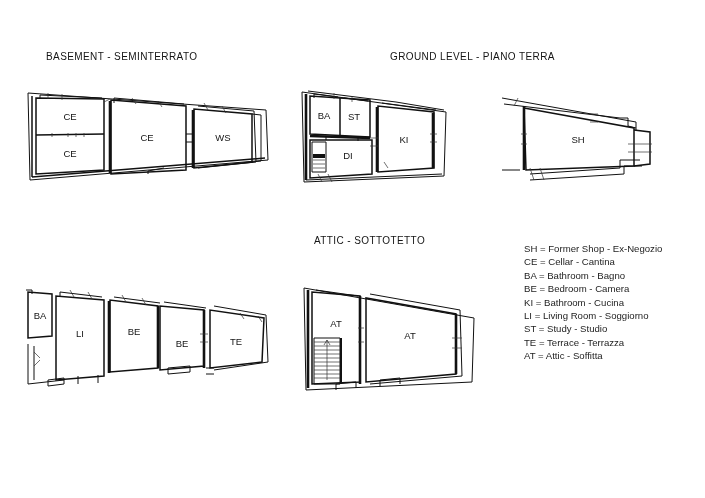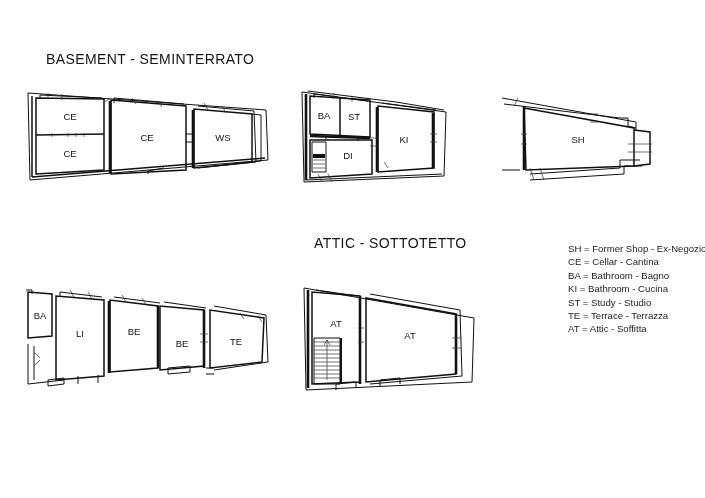--- a/index.html
+++ b/index.html
@@ -16,21 +16,21 @@
     overflow: hidden;
   }
   .sheet {
     position: absolute;
     inset: 0;
     background: #ffffff;
   }
   .plan-title {
     position: absolute;
     font-family: "Liberation Sans", sans-serif;
-    font-size: 14px;
+    font-size: 10px;
     letter-spacing: 0.4px;
     color: #141414;
     white-space: nowrap;
   }
   #title-basement { left: 46px;  top: 51px; }
   #title-ground   { left: 390px; top: 51px; }
   #title-level1   { left: 72px;  top: 235px; }
   #title-attic    { left: 314px; top: 235px; }
 
   .plan {
@@ -64,30 +64,30 @@
     left: 524px;
     top: 242px;
     width: 175px;
   }
   .legend-row {
     font-family: "Liberation Sans", sans-serif;
     font-size: 9.6px;
     line-height: 13.4px;
     color: #1d1d1d;
     white-space: nowrap;
-    margin-left: 44px;
   }
 </style>
 </head>
 <body>
 
 <div class="sheet">
 
   <div class="plan-title" id="title-basement">BASEMENT - SEMINTERRATO</div>
 
+  <div class="plan-title" id="title-ground">GROUND LEVEL - PIANO TERRA</div>
 
 
   <div class="plan-title" id="title-attic">ATTIC - SOTTOTETTO</div>
 
   <div class="plan" id="plan-basement">
     <svg width="256" height="106" viewBox="0 0 256 106">
 
       <path class="wall-thin" d="M10,11 L248,28 L250,78 L12,98 Z"></path>
       <path class="wall" d="M14,14 L14,95 M14,95 L247,76"></path>
 
@@ -245,19 +245,21 @@
 
       <text class="room-label" x="40" y="44">AT</text>
       <text class="room-label" x="114" y="56">AT</text>
     </svg>
   </div>
 
   <div class="legend">
     <div class="legend-row">SH = Former Shop - Ex-Negozio</div>
     <div class="legend-row">CE = Cellar - Cantina</div>
     <div class="legend-row">BA = Bathroom - Bagno</div>
+    <div class="legend-row">BE = Bedroom - Camera</div>
     <div class="legend-row">KI = Bathroom - Cucina</div>
+    <div class="legend-row">LI = Living Room - Soggiorno</div>
     <div class="legend-row">ST = Study - Studio</div>
     <div class="legend-row">TE = Terrace - Terrazza</div>
     <div class="legend-row">AT = Attic - Soffitta</div>
   </div>
 
 </div>
 
 </body></html>

